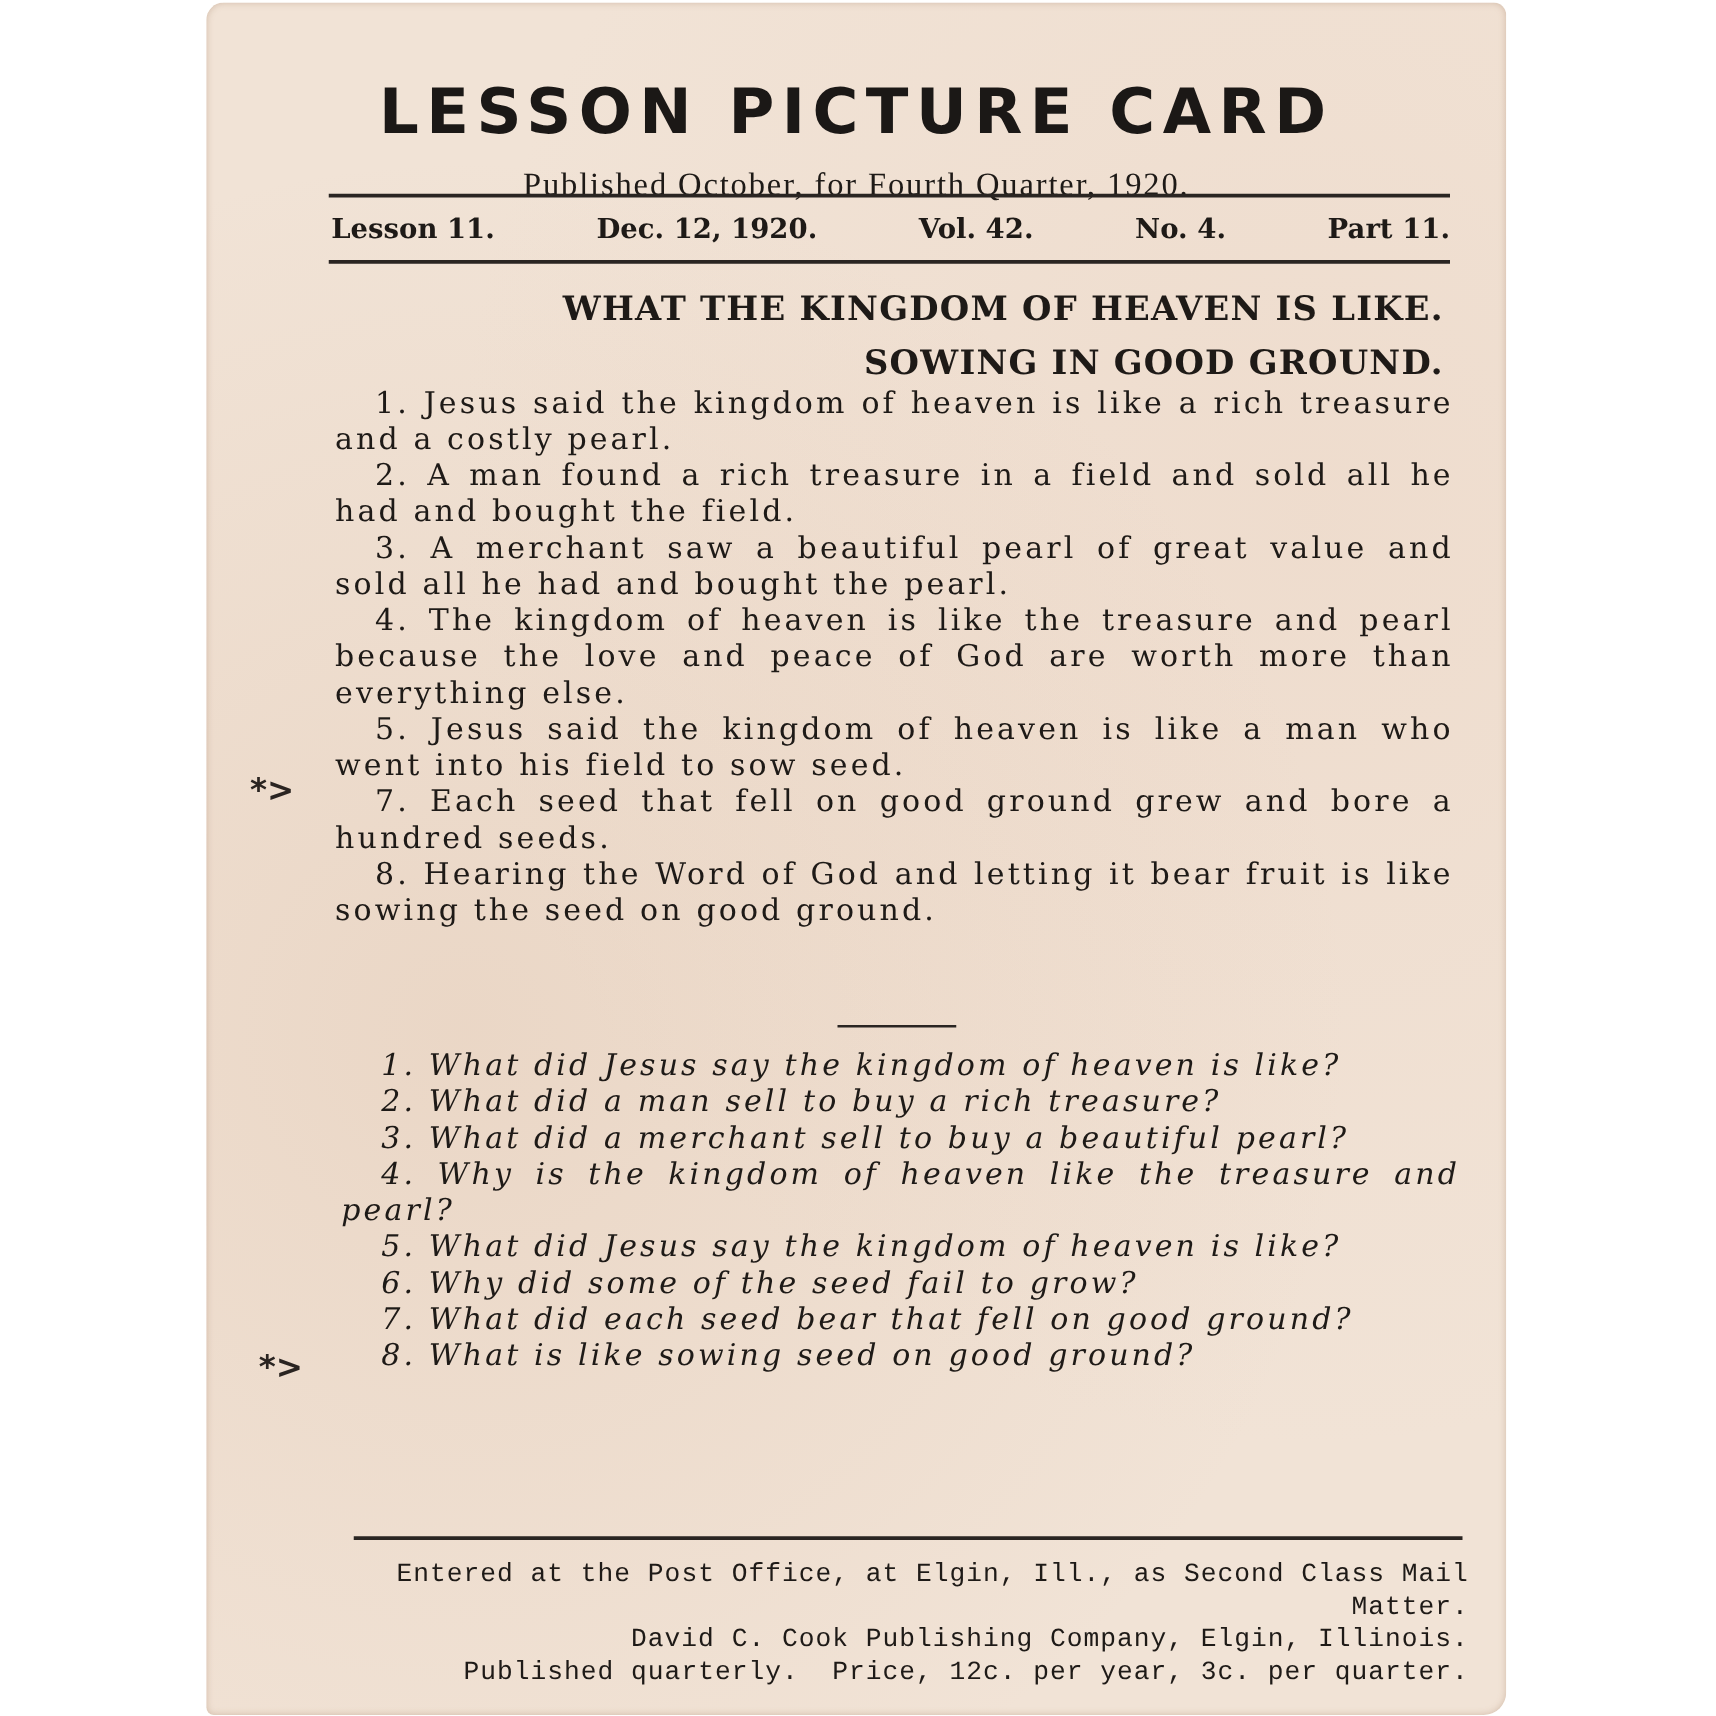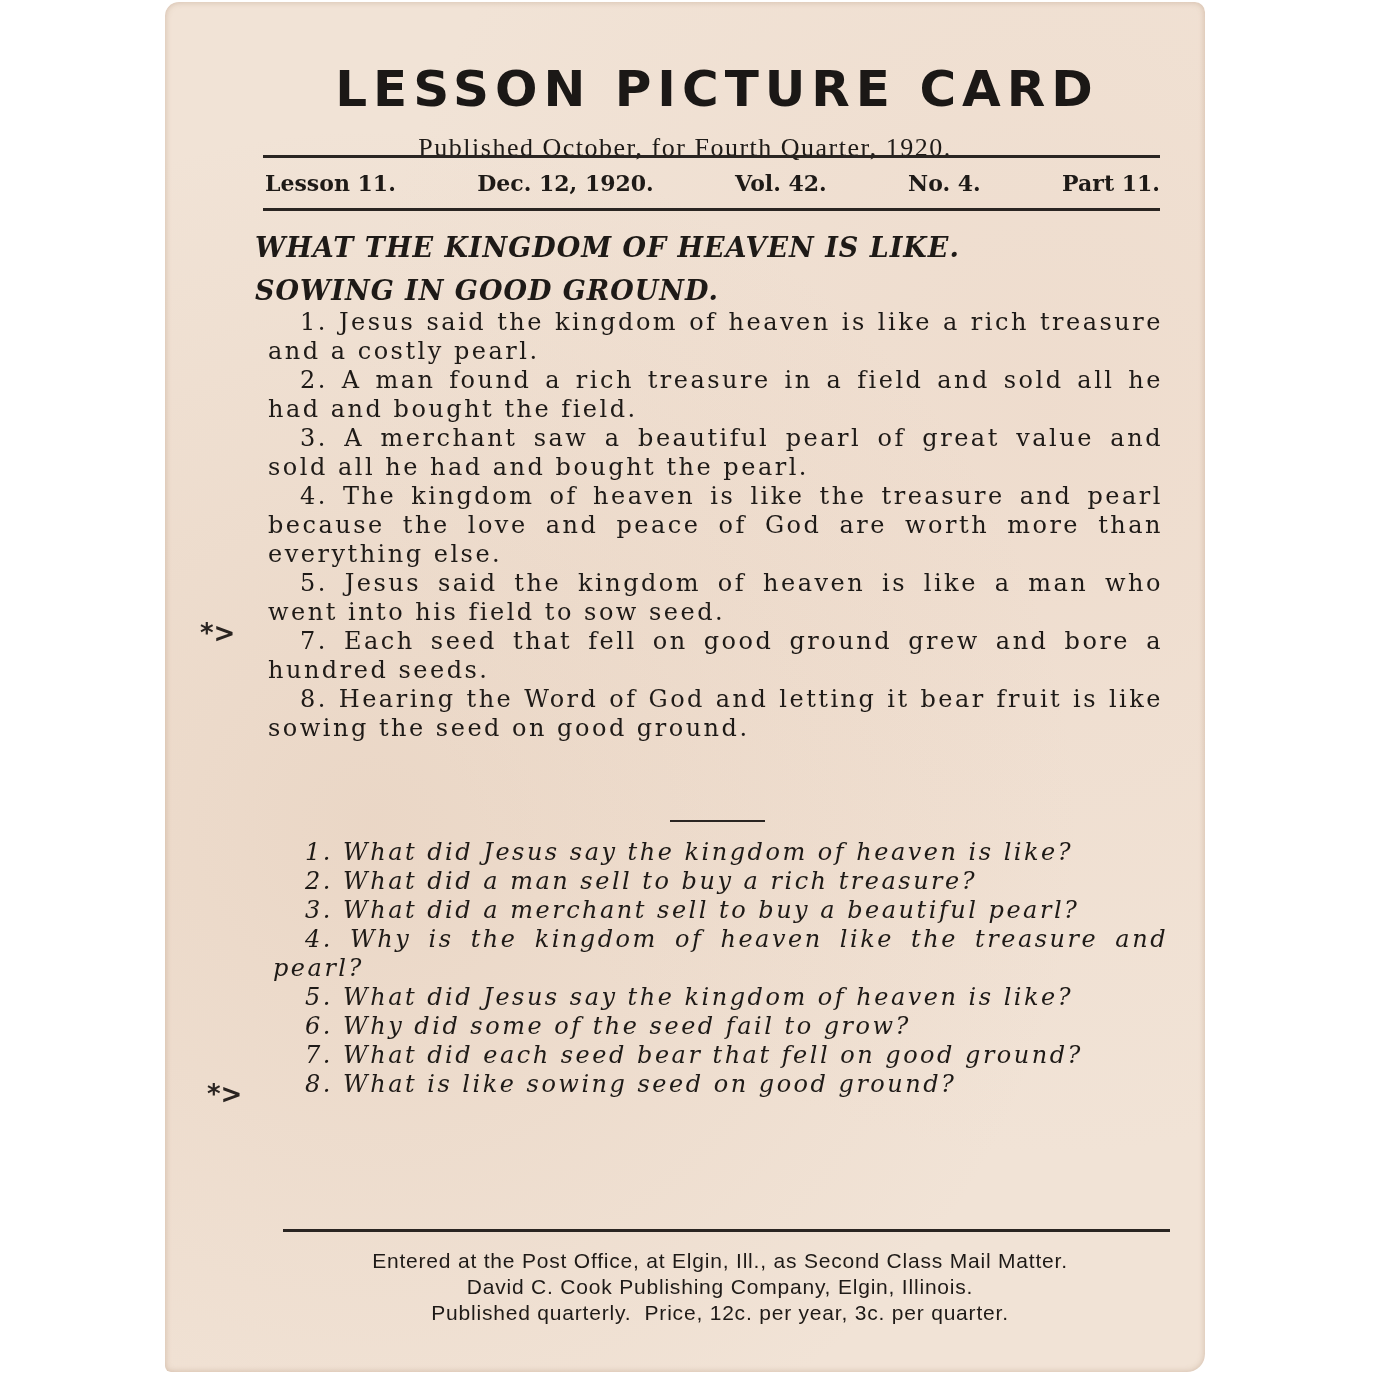--- a/index.html
+++ b/index.html
@@ -12,49 +12,48 @@
     background-image: radial-gradient(ellipse at 20% 60%, rgba(214,178,150,0.25), transparent 60%),
                       radial-gradient(ellipse at 85% 30%, rgba(230,200,180,0.25), transparent 55%);
     border-radius:14px 10px 18px 6px;
     box-shadow: inset 0 0 6px rgba(150,110,80,0.35);
     color:#1e1a17;
   }
   .title {
     position:absolute; left:0; width:100%; top:58px; text-align:center;
     font-family:"DejaVu Sans", sans-serif; font-weight:bold; font-size:50px; letter-spacing:6px;
     color:#1b1816;
-    padding-left:32px;
   }
   .subtitle {
     position:absolute; left:0; width:100%; top:114px; text-align:center;
     font-family:"Liberation Serif", serif; font-size:26px; letter-spacing:1.5px;margin-top:17px;
   }
   .rule { position:absolute; background:#2a2522; height:3px; }
   .meta {
     position:absolute; left:100px; right:45px; top:168px; display:flex; justify-content:space-between;
     font-family:"DejaVu Serif", serif; font-weight:bold; font-size:22px;
   }
   .heading {
-    position:absolute; left:90px; right:50px; text-align:left;
-    font-family:"DejaVu Serif", serif; font-weight:bold; font-size:27px; letter-spacing:1px;font-style:italic;
+    position:absolute; left:90px; right:50px; text-align:right;
+    font-family:"DejaVu Serif", serif; font-weight:bold; font-size:27px; letter-spacing:1px;
   }
   .body-text {
     position:absolute; left:103px; width:895px;
     font-family:"DejaVu Serif", serif; font-size:24px; letter-spacing:2.5px; line-height:29px;
     text-align:justify;
   }
   .para { text-indent:32px; margin:0; }
   .questions { left:108px; width:895px;font-style:italic; }
   .short-rule { position:absolute; left:505px; width:95px; height:2px; background:#2a2522; }
   .mark {
     position:absolute; font-family:"DejaVu Sans", sans-serif; font-size:26px; font-weight:bold; color:#2a2421;
   }
   .footer {
-    position:absolute; left:100px; right:30px; top:1246px; text-align:center;
-    font-family:Liberation Sans, sans-serif; font-size:21px; line-height:26px; letter-spacing:0.8px;
+    position:absolute; left:100px; right:30px; top:1246px; text-align:right;
+    font-family:Liberation Mono, monospace; font-size:21px; line-height:26px; letter-spacing:0.8px;
   }
 </style>
 </head>
 <body>
 
 <div class="card">
   <div class="title">LESSON PICTURE CARD</div>
   <div class="subtitle">Published October, for Fourth Quarter, 1920.</div>
 
   <div class="rule" style="left:98px; right:45px; top:153px;"></div>

